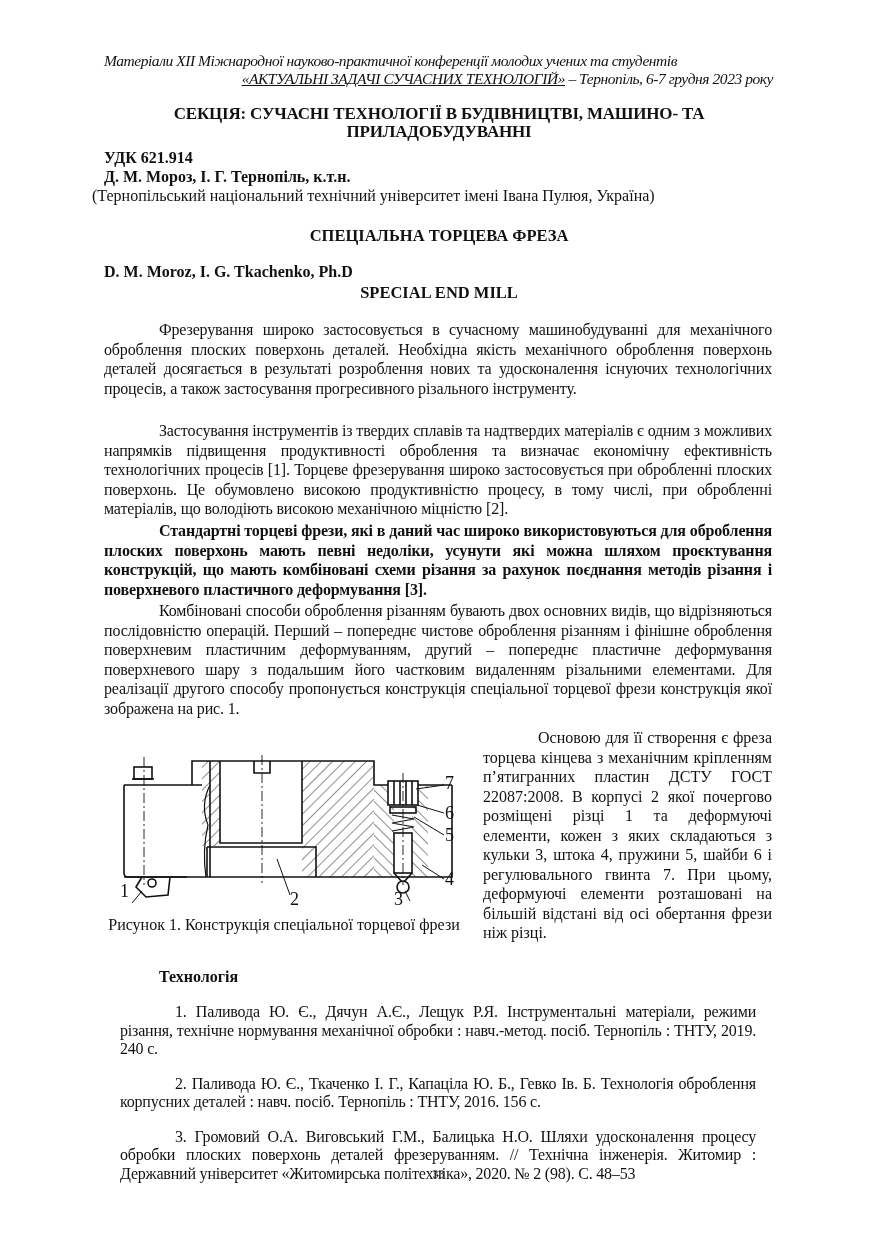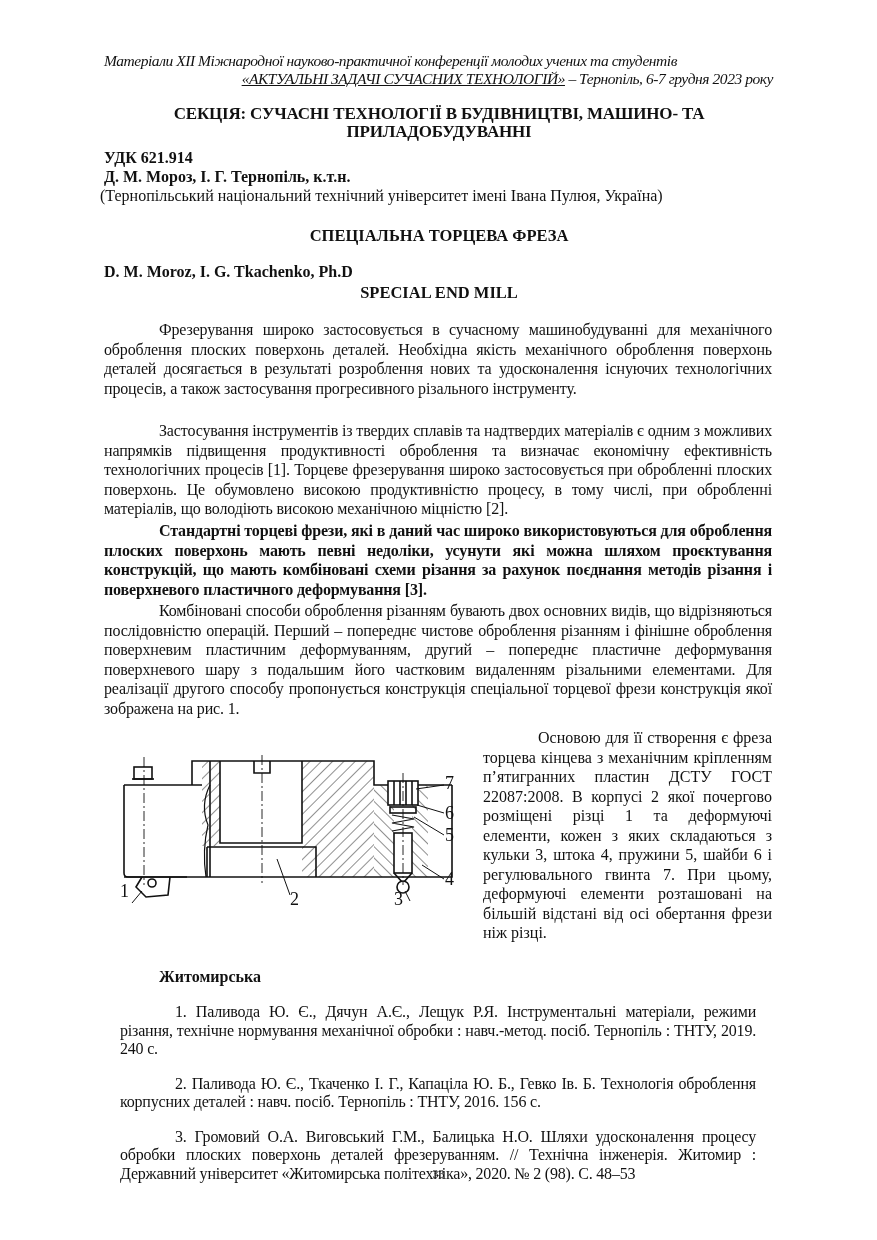--- a/index.html
+++ b/index.html
@@ -10,21 +10,21 @@
                   letter-spacing: -0.45px; white-space: nowrap; }
   .header-line2 { position: absolute; right: 104px; top: 70px; font-style: italic; font-size: 15.5px;
                   letter-spacing: -0.45px; white-space: nowrap; }
   .header-line2 .u { text-decoration: underline; }
   .section { position: absolute; left: 104px; width: 670px; top: 105px; text-align: center;
              font-weight: bold; font-size: 17px; line-height: 18px; letter-spacing: -0.2px; }
   .abs { position: absolute; white-space: nowrap; font-size: 16px; }
   .bold { font-weight: bold; }
   .udk { left: 104px; top: 149px; }
   .authors-ua { left: 104px; top: 168px; }
-  .affil { left: 100px; top: 187px; }
+  .affil { left: 92px; top: 187px; }
   .title-ua { left: 104px; width: 670px; text-align: center; top: 226px; font-weight: bold; font-size: 16.5px; }
   .authors-en { left: 104px; top: 263px; }
   .title-en { left: 104px; width: 670px; text-align: center; top: 283px; font-weight: bold; font-size: 16.5px; }
   .body { position: absolute; left: 104px; width: 668px; font-size: 16px; line-height: 19.5px;
           text-align: justify; letter-spacing: -0.15px; }
   .body p { margin: 0; text-indent: 55px; }
   .p1 { top: 320px; }
   .p2 { top: 421px; }
   .p3 { top: 521px; font-weight: bold; }
   .p4 { top: 601px; }
@@ -141,26 +141,27 @@
     </svg>
     <span class="abs" style="left:8px; top:126px; font-size:18px;">1</span>
     <span class="abs" style="left:178px; top:134px; font-size:18px;">2</span>
     <span class="abs" style="left:282px; top:134px; font-size:18px;">3</span>
     <span class="abs" style="left:333px; top:114px; font-size:18px;">4</span>
     <span class="abs" style="left:333px; top:70px; font-size:18px;">5</span>
     <span class="abs" style="left:333px; top:48px; font-size:18px;">6</span>
     <span class="abs" style="left:333px; top:18px; font-size:18px;">7</span>
   </div>
 
+  <div class="caption">Рисунок 1. Конструкція спеціальної торцевої фрези</div>
 
   <div class="side-text">
       <p>Основою для її створення є фреза торцева кінцева з механічним кріпленням п’ятигранних пластин ДСТУ ГОСТ 22087:2008. В корпусі 2 якої почергово розміщені різці 1 та деформуючі елементи, кожен з яких складаються з кульки 3, штока 4, пружини 5, шайби 6 і регулювального гвинта 7. При цьому, деформуючі елементи розташовані на більшій відстані від осі обертання фрези ніж різці.</p>
     </div>
 
-  <div class="lit-title">Житомирська</div>
+  <div class="lit-title">Технологія</div>
   <div class="refs">
     <p>1. Паливода Ю. Є., Дячун А.Є., Лещук Р.Я. Інструментальні матеріали, режими різання, технічне нормування механічної обробки : навч.-метод. посіб. Тернопіль : ТНТУ, 2019. 240 с.</p>
     <p>2. Паливода Ю. Є., Ткаченко І. Г., Капаціла Ю. Б., Гевко Ів. Б. Технологія оброблення корпусних деталей : навч. посіб. Тернопіль : ТНТУ, 2016. 156 с.</p>
     <p>3. Громовий О.А. Виговський Г.М., Балицька Н.О. Шляхи удосконалення процесу обробки плоских поверхонь деталей фрезеруванням. // Технічна інженерія. Житомир : Державний університет «Житомирська політехніка», 2020. № 2 (98). С. 48–53</p>
   </div>
 
   <div class="page-num">33</div>
 </div>
 
 </body></html>

